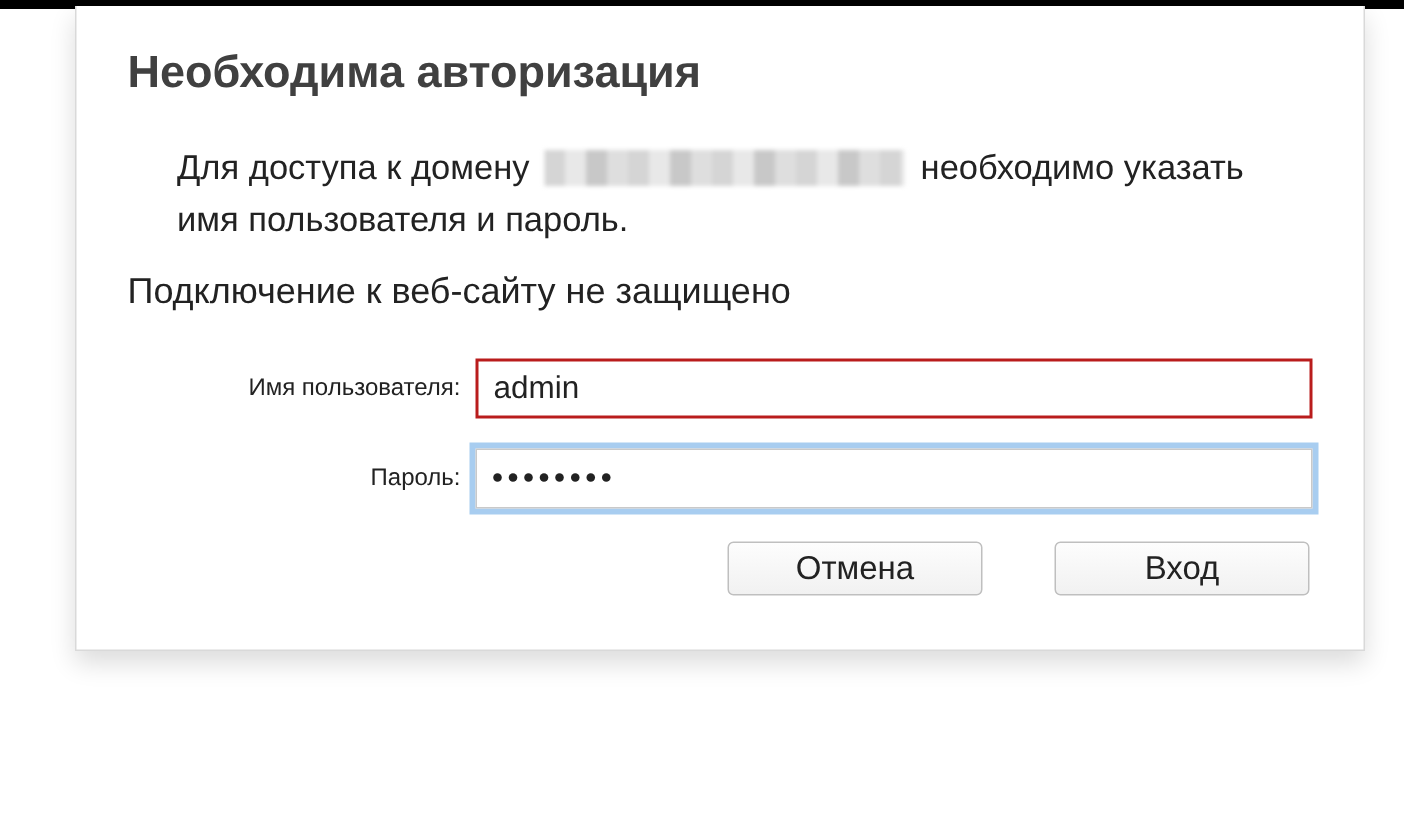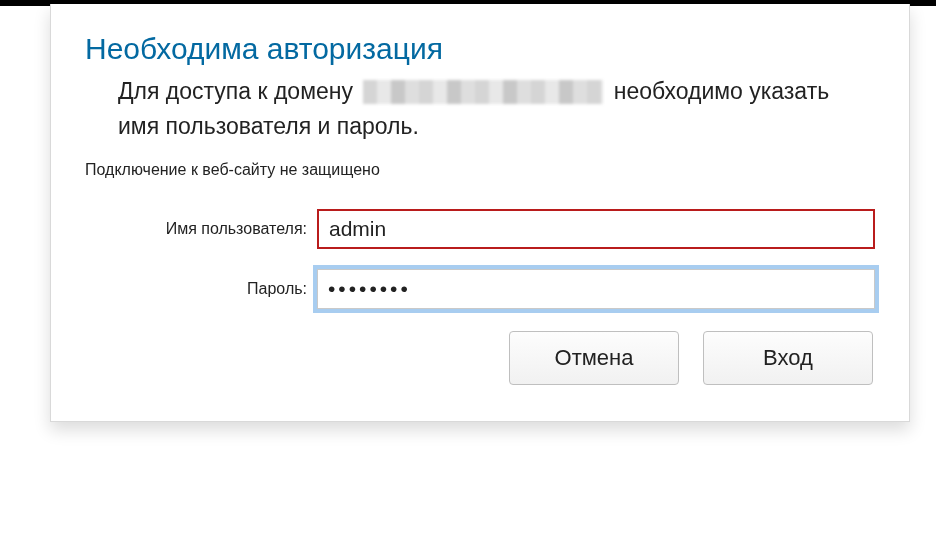--- a/index.html
+++ b/index.html
@@ -21,33 +21,33 @@
     left: 50px;
     width: 860px;
     background: #fff;
     border: 1px solid #d9d9d9;
     border-top: none;
     box-shadow: 0 8px 16px rgba(0,0,0,0.14);
     padding: 28px 34px 36px 34px;
   }
   .dialog-title {
     font-size: 30px;
-    font-weight: 400;
-    color: #0369a1;
-    margin-bottom: 8px;
+    font-weight: 700;
+    color: #404040;
+    margin-bottom: 28px;
   }
   .dialog-msg {
     font-size: 23px;
     color: #222;
     line-height: 1.5;
     margin-bottom: 18px;
     margin-left: 33px;
   }
   .dialog-warn {
-    font-size: 16px;
+    font-size: 24px;
     color: #222;
     margin-bottom: 30px;
   }
   .redacted {
     display: inline-block;
     width: 240px;
     height: 24px;
     vertical-align: text-bottom;
     background:
       repeating-linear-gradient(90deg,
@@ -88,28 +88,29 @@
   }
   .button-row {
     display: flex;
     justify-content: flex-end;
     gap: 24px;
     margin-top: 22px;
     padding-right: 2px;
   }
   .btn {
     min-width: 170px;
-    height: 54px;
+    height: 36px;
     font-size: 22px;
     color: #222;
     background: linear-gradient(#fdfdfd, #f1f1f1);
     border: 1px solid #bfbfbf;
     border-radius: 4px;
     cursor: pointer;
     padding: 0 22px;
+    margin-left: 24px;
   }
   .btn-primary { font-weight: 400; }
 </style>
 </head>
 <body>
 
 <div class="topbar"></div>
 
 <div class="dialog">
 

